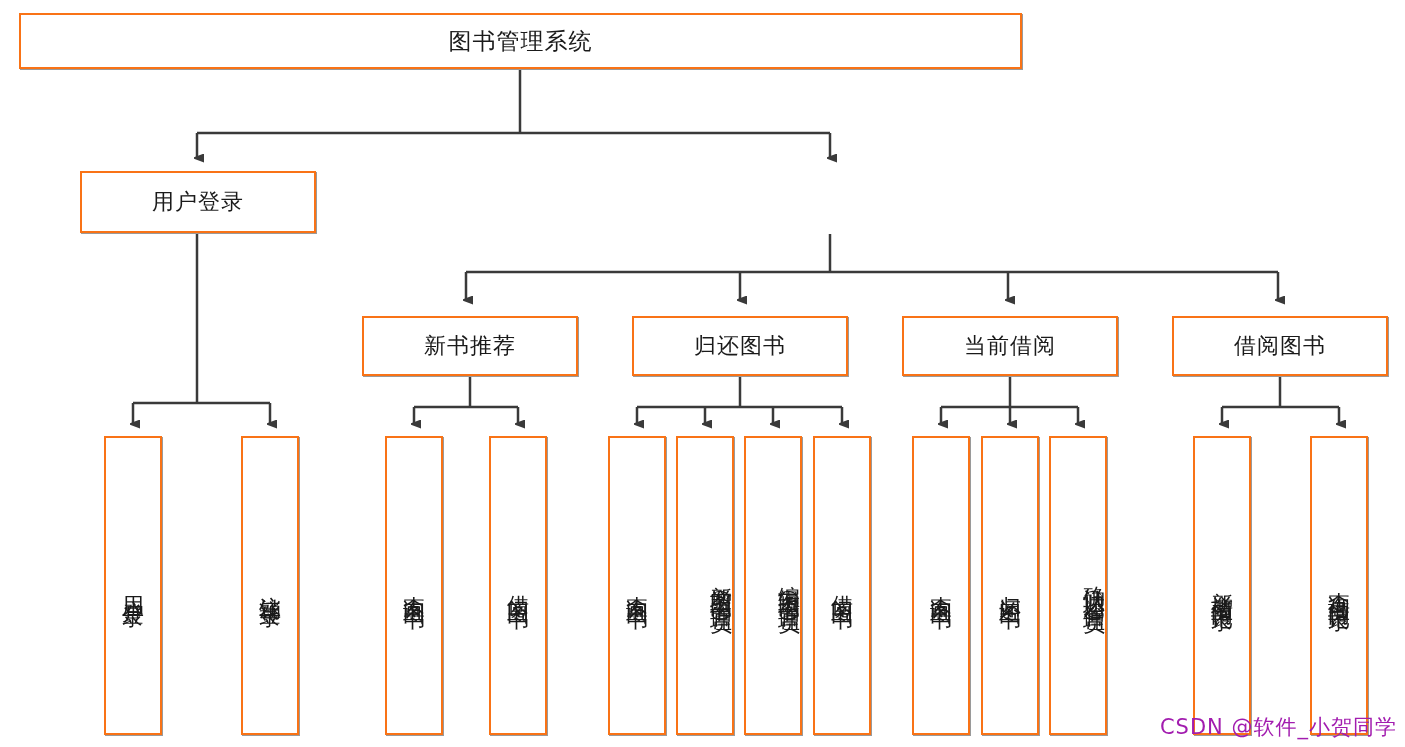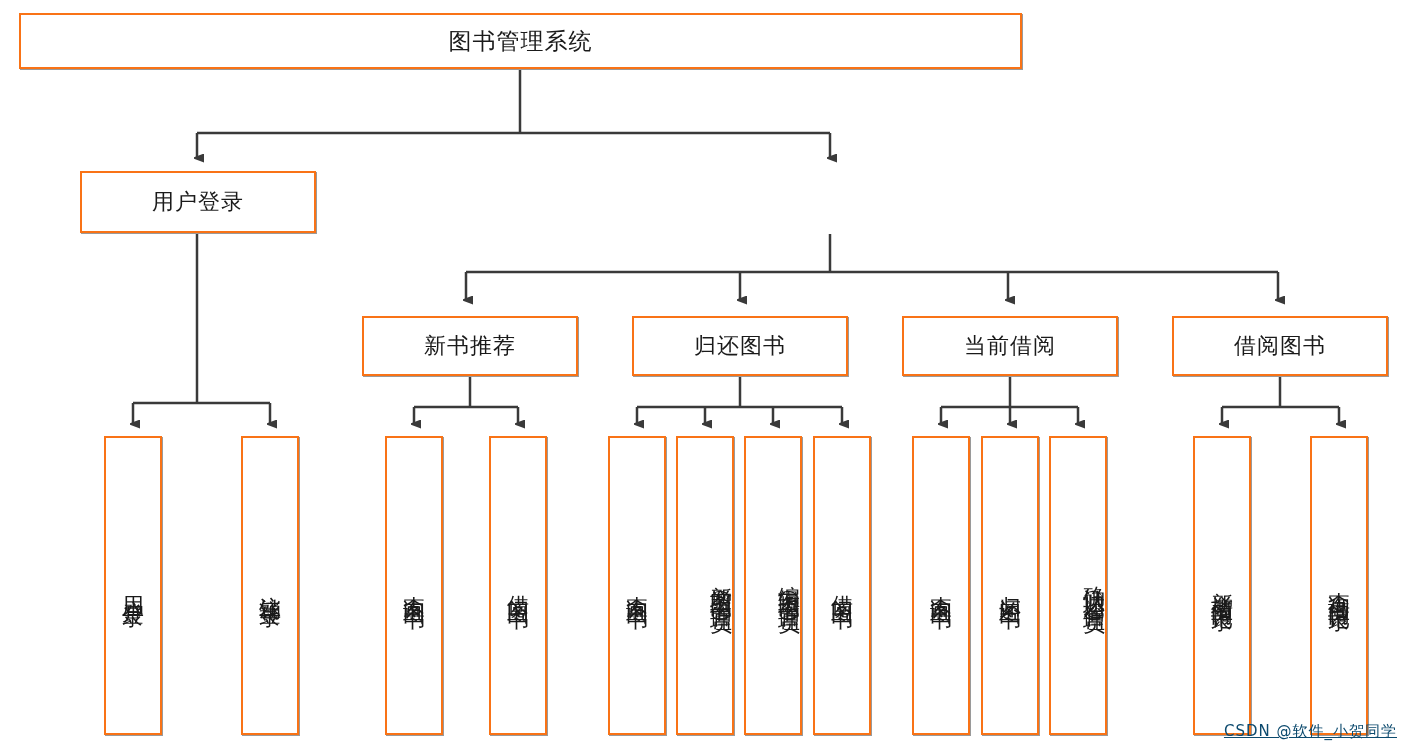--- a/index.html
+++ b/index.html
@@ -48,25 +48,24 @@
     position: absolute;
     left: 0; top: 0;
     width: 1405px;
     height: 747px;
     pointer-events: none;
   }
   .watermark {
     position: absolute;
     right: 8px;
     bottom: 6px;
-    font-size: 15px;
-    color: #0c4a6e;
+    font-size: 21px;
+    color: #a21caf;
     letter-spacing: 1px;
     white-space: nowrap;
-    text-decoration: underline;
   }
 </style>
 </head>
 <body>
 
 <div id="canvas">
 
   <svg class="links" viewBox="0 0 1405 747">
     <defs>
       <marker id="arrow" markerWidth="10" markerHeight="10" refX="4.5" refY="7" orient="auto" markerUnits="userSpaceOnUse">

